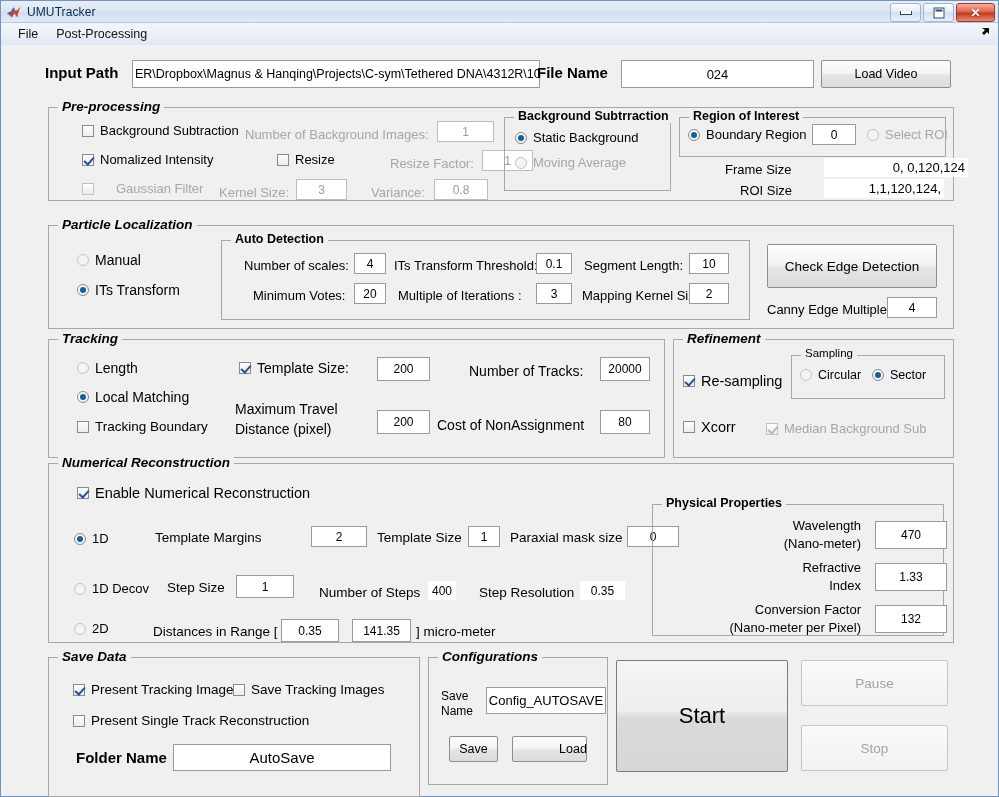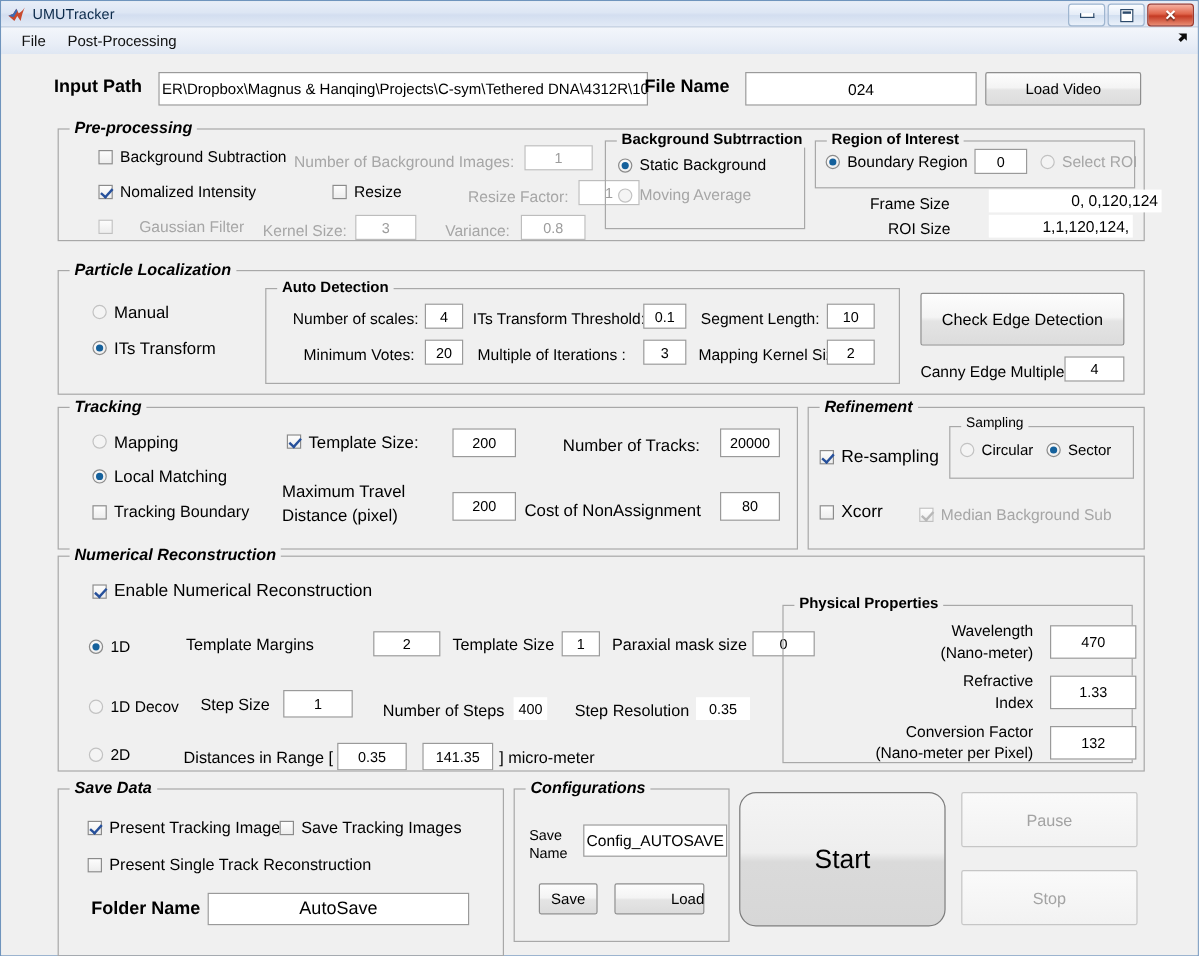--- a/index.html
+++ b/index.html
@@ -61,21 +61,21 @@
         box-sizing:border-box;color:#000;overflow:hidden;white-space:nowrap;}
   .edit.left{justify-content:flex-start;padding-left:2px;}
   .edit.right{justify-content:flex-end;padding-right:3px;}
   .edit.dim{color:#9c9c9c;border-color:#bdbdbd;background:#fff;}
   .edit.noborder{border:none;background:#fff;}
 
   
   .btn{position:absolute;box-sizing:border-box;border:1px solid #8e8e8e;border-radius:2px;
        background:linear-gradient(180deg,#fdfdfd 0%,#f4f4f4 46%,#e4e4e4 54%,#dcdcdc 100%);
        display:flex;align-items:center;justify-content:center;font-size:12.5px;color:#000;}
-  .btn.big{font-size:22px;border-radius:14px;}
+  .btn.big{font-size:22px;}
   .btn.disabled{color:#a3a3a3;border-color:#c6c6c6;
        background:linear-gradient(180deg,#fafafa 0%,#f6f6f6 50%,#f2f2f2 100%);}
 
   
   .ctl{position:absolute;display:flex;align-items:center;white-space:nowrap;line-height:14px;}
   .cb{width:12px;height:12px;box-sizing:border-box;border:1px solid #8b8b8b;background:#fff;
       margin-right:6px;flex:none;position:relative;
       background-image:linear-gradient(180deg,#fdfdfd,#ededed);}
   .cb.on:after{content:"";position:absolute;left:3px;top:0px;width:4px;height:8px;
       border:solid #26509b;border-width:0 2px 2px 0;transform:rotate(42deg);}
@@ -229,21 +229,21 @@
       <div class="btn" style="left:718px;top:18px;width:170px;height:44px;font-size:13.5px;">Check Edge Detection</div>
       <div class="lbl" style="left:718px;top:77px;">Canny Edge Multiple:</div>
       <div class="edit" style="left:838px;top:71px;width:50px;height:21px;">4</div>
     </div>
 
     <div class="panel" style="left:47px;top:294px;width:615px;height:117px;">
       <span class="ptitle">Tracking</span>
 
       <div class="ctl" style="left:28px;top:21px;">
         <span class="rb dim"></span>
-        <span class="t" style="font-size:14px;">Mapping</span>
+        <span class="t" style="font-size:14px;">Length</span>
       </div>
       <div class="ctl" style="left:28px;top:50px;">
         <span class="rb on"></span>
         <span class="t" style="font-size:14px;">Local Matching</span>
       </div>
       <div class="ctl" style="left:28px;top:80px;">
         <span class="cb"></span>
         <span class="t" style="font-size:13.5px;">Tracking Boundary</span>
       </div>
 

